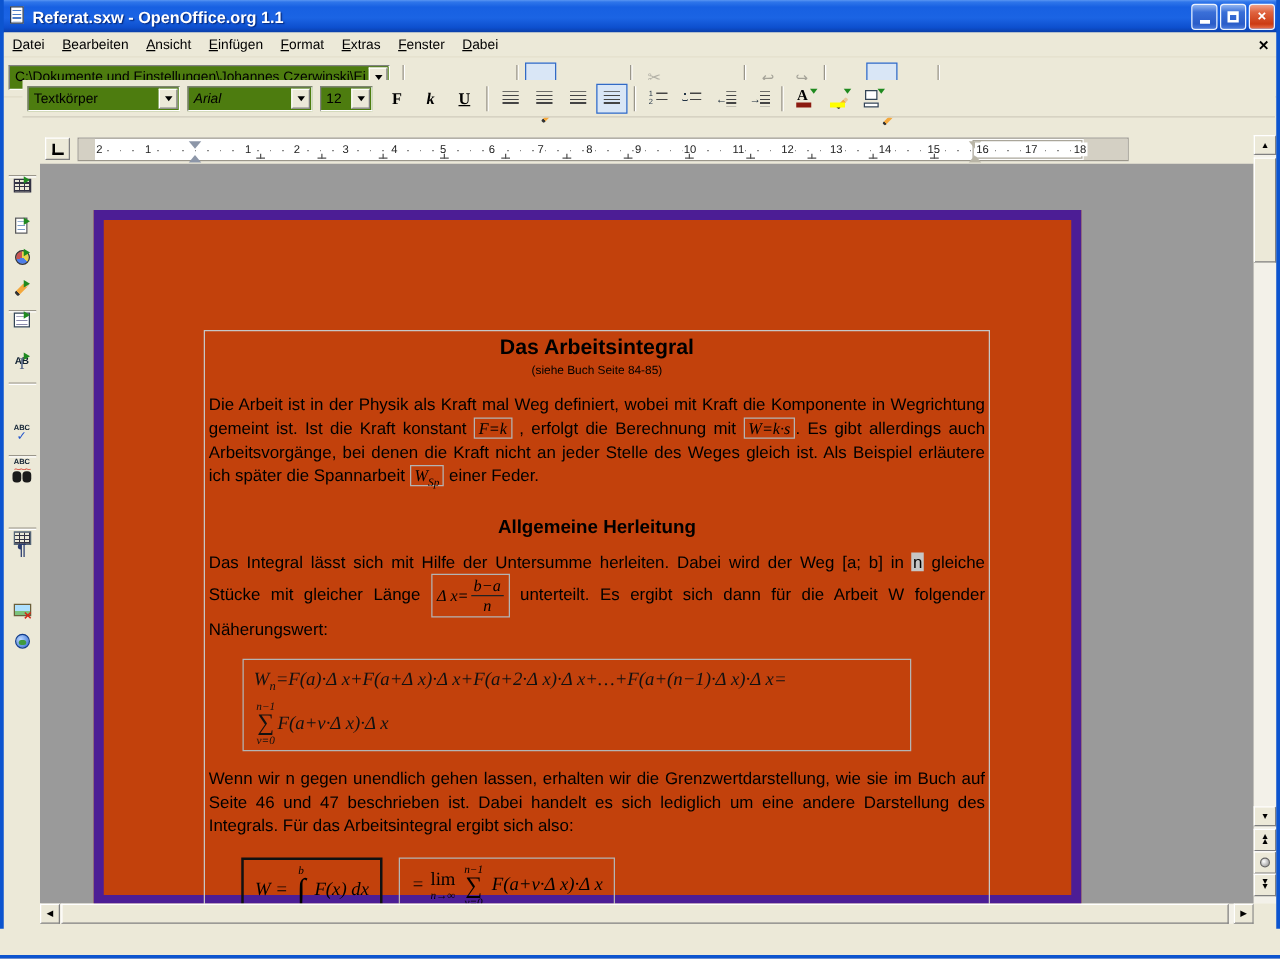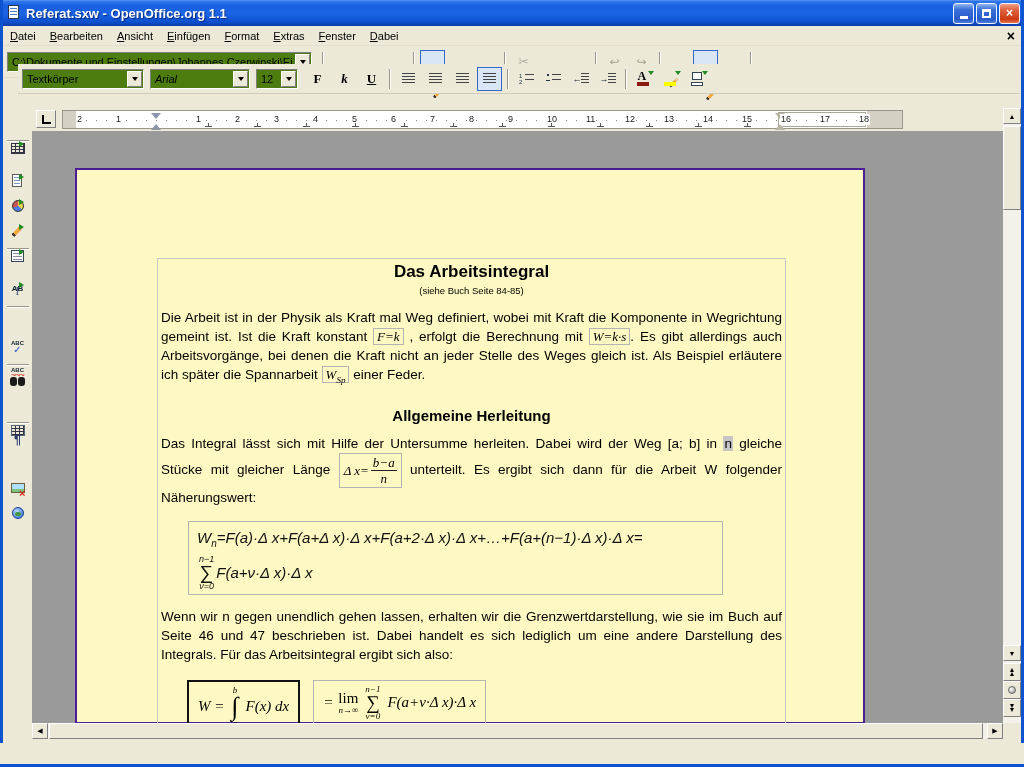--- a/index.html
+++ b/index.html
@@ -159,37 +159,37 @@
   .pie{width:12px;height:12px;border-radius:50%;border:1px solid #333;
     background:conic-gradient(#e8d44d 0 130deg,#4d7de8 130deg 250deg,#c85454 250deg 360deg);}
   .pencil-big{width:13px;height:4px;border-radius:1px;transform:rotate(-45deg);
     background:linear-gradient(90deg,#333 0 2px,#f4a83c 2px 10px,#e8c79a 10px 13px);}
   .formic{position:relative;width:13px;height:12px;border:1px solid #345;background:#fff;}
   .formic::after{content:"";position:absolute;left:1px;top:2px;right:1px;height:7px;
     background:repeating-linear-gradient(180deg,#88a 0 1px,transparent 1px 3px);}
 
   
   .docarea{position:absolute;left:32px;top:131px;width:971px;height:592px;background:#9a9a9a;overflow:hidden;}
-  .page{position:absolute;left:43px;top:37px;width:790px;height:556px;background:#fef9c3;border:2px solid #4c1d95;}
+  .page{position:absolute;left:43px;top:37px;width:790px;height:556px;background:#c2410c;border:8px solid #4c1d95;}
   .textframe{position:absolute;left:80px;top:88px;width:629px;height:600px;border:1px solid #c6c6c6;
     padding:2px 3px;color:#000;}
   .doc-title{text-align:center;font-size:17px;font-weight:bold;margin:1px 0 0;}
   .doc-sub{text-align:center;font-size:9.5px;margin:3px 0 0;}
   .body-p{font-size:13.5px;line-height:19px;text-align:justify;margin:12px 0 0;}
   .h2{text-align:center;font-size:15px;font-weight:bold;margin:17px 0 10px;}
   .fobj{font-family:"Liberation Serif",serif;font-style:italic;font-size:13px;
     border:1px solid #b4b4b4;padding:0 3px;white-space:nowrap;}
   .fobj sub{font-size:9px;}
   .field-n{background:#c6c6c6;padding:0 1px;}
   .frac-obj{display:inline-flex;align-items:center;padding:2px 4px;vertical-align:middle;}
   .frac{display:inline-flex;flex-direction:column;align-items:center;margin-left:2px;line-height:1;font-family:Liberation Serif, serif;}
   .frac .num{border-bottom:1px solid #222;padding:0 2px 1px;}
   .frac .den{padding-top:1px;}
   .formula-block{margin:14px 0 0 27px;width:535px;border:1px solid #b4b4b4;padding:5px 8px 3px;
-    font-family:Liberation Sans, sans-serif;font-style:italic;font-size:15px;color:#111;}
+    font-family:Liberation Serif, serif;font-style:italic;font-size:15px;color:#111;}
   .fline{line-height:22px;white-space:nowrap;}
   .fline.l2{display:flex;align-items:center;}
   .bigop{display:inline-flex;flex-direction:column;align-items:center;line-height:1;margin:0 2px;}
   .op-top,.op-bot{font-size:9px;font-style:italic;}
   .op-sym{font-size:19px;font-style:normal;line-height:.95;}
   .fbox-row{margin:16px 0 0 26px;display:flex;gap:13px;align-items:flex-start;}
   .fbox{display:inline-flex;align-items:center;gap:5px;padding:4px 9px;
     font-family:"Liberation Serif",serif;font-style:italic;font-size:15px;white-space:nowrap;}
   .fbox-black{border:2px solid #111;}
   .fbox-gray{border:1px solid #b4b4b4;}

